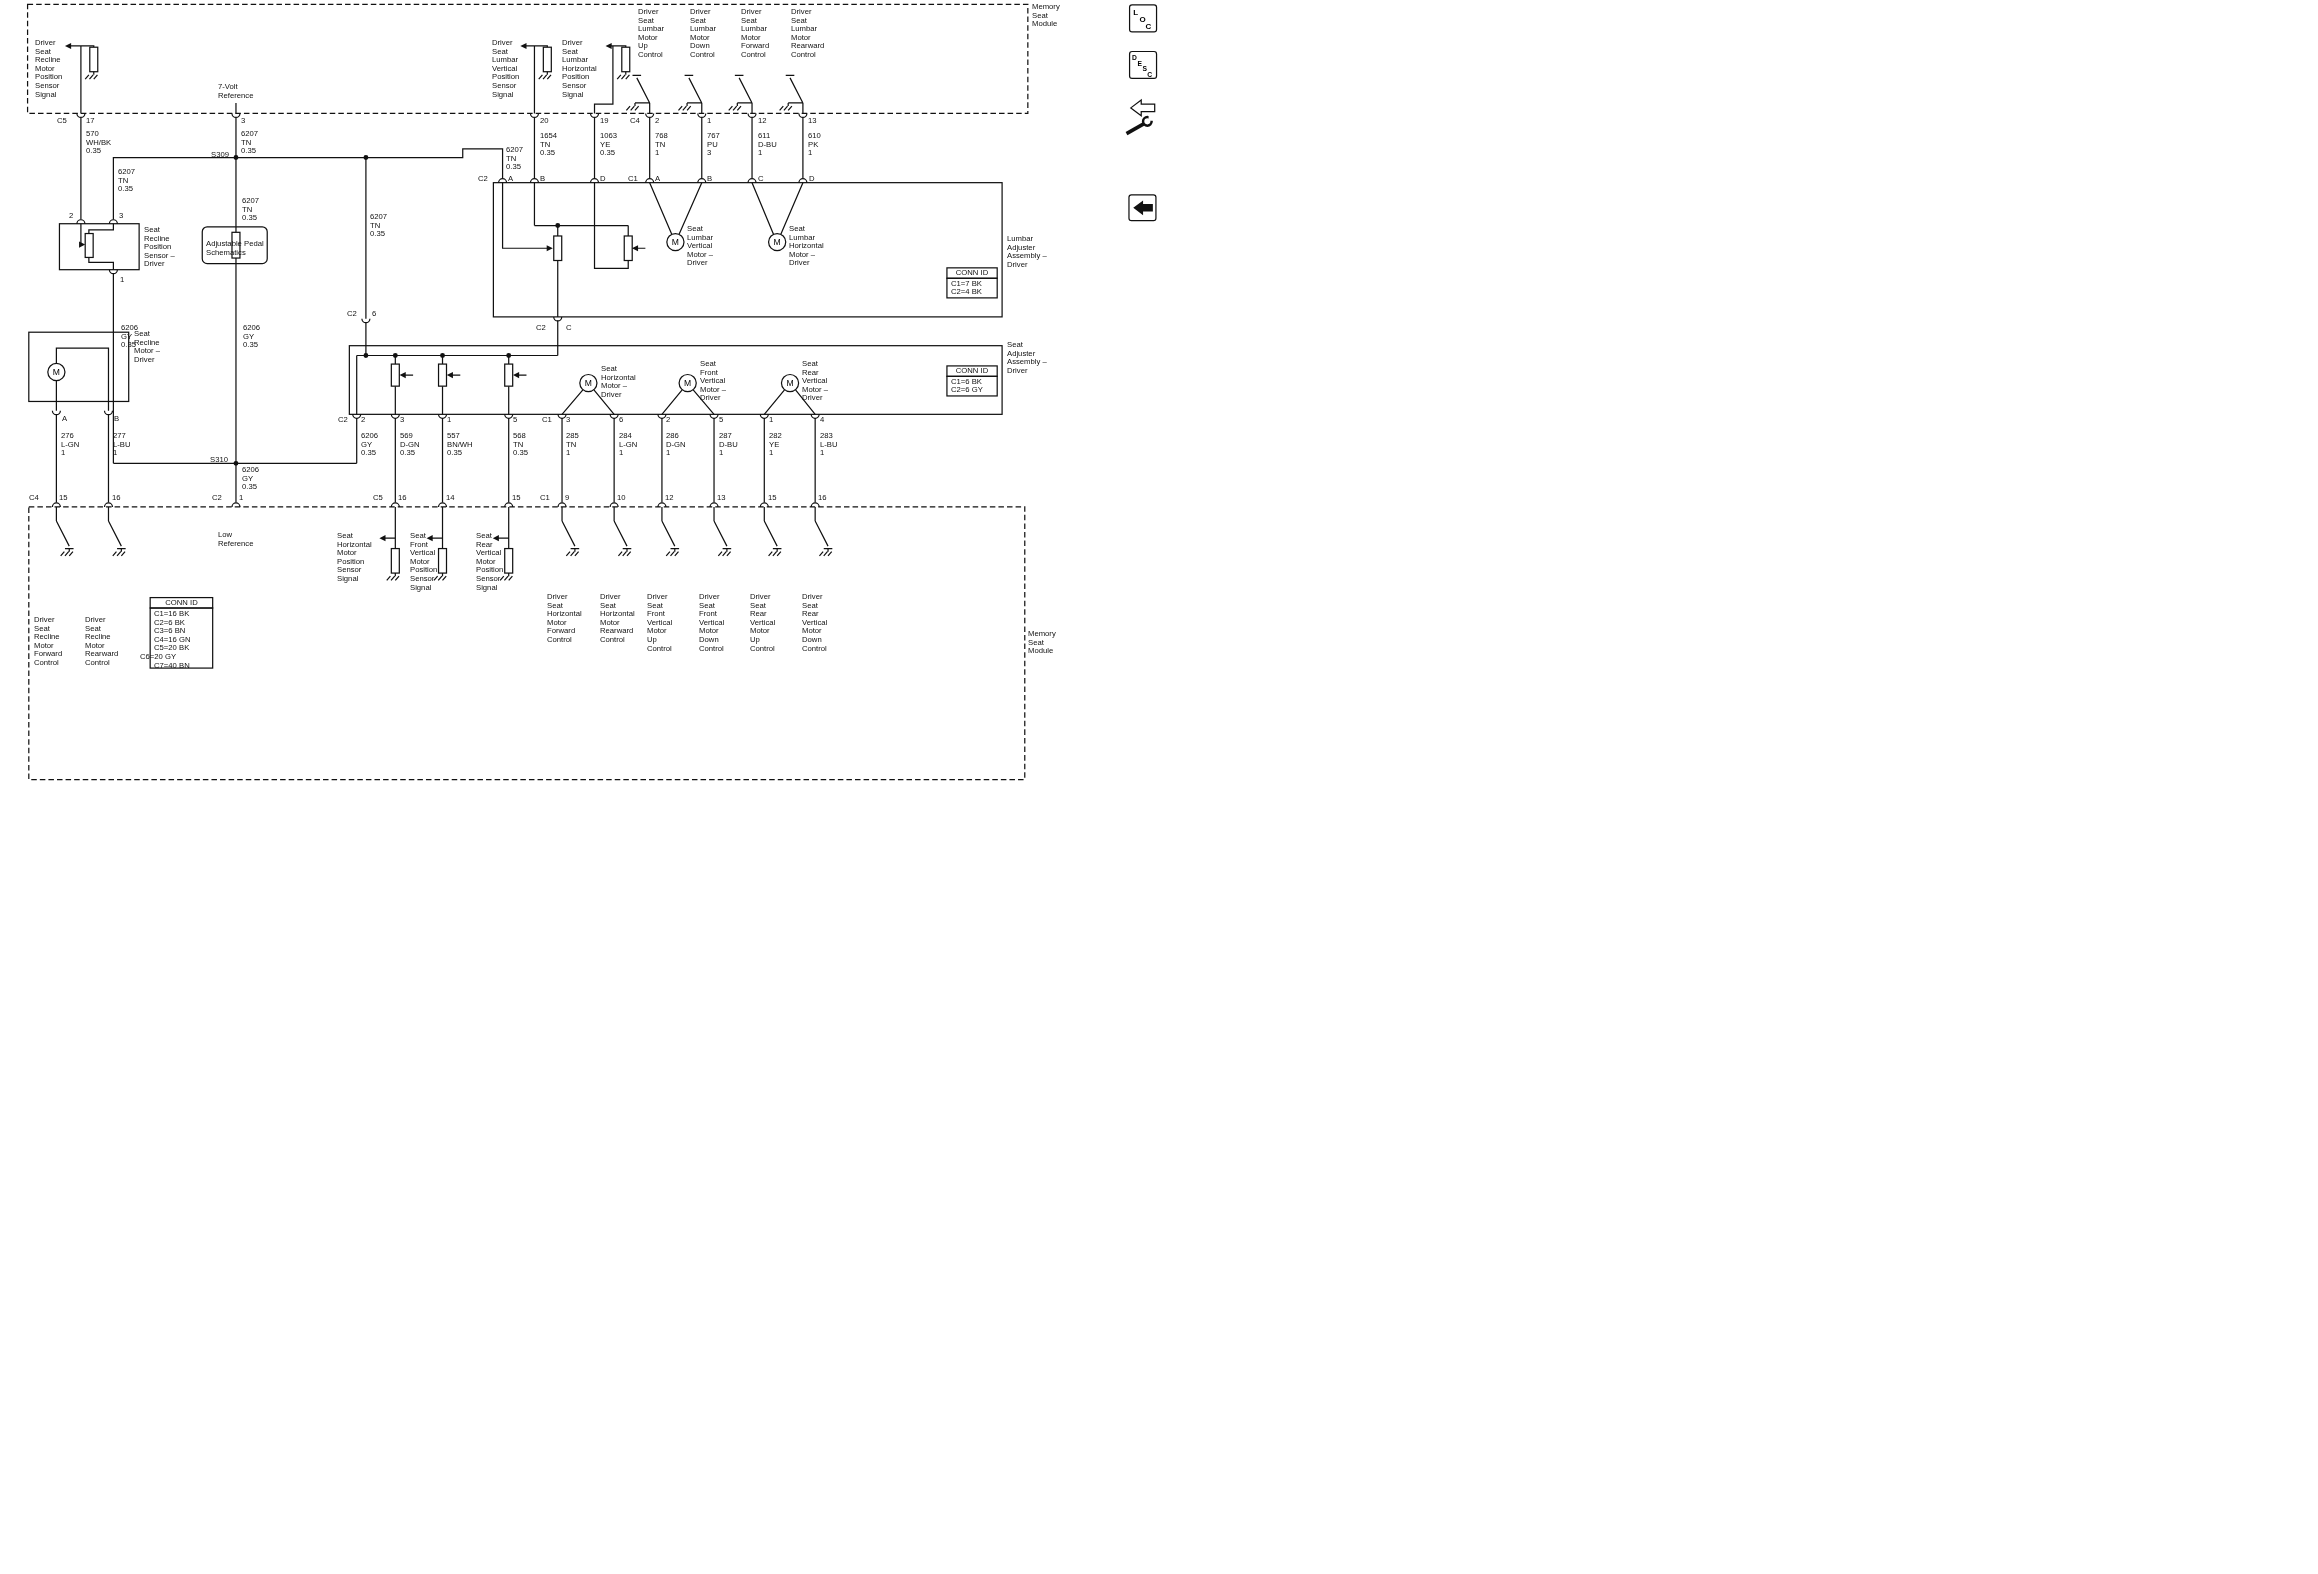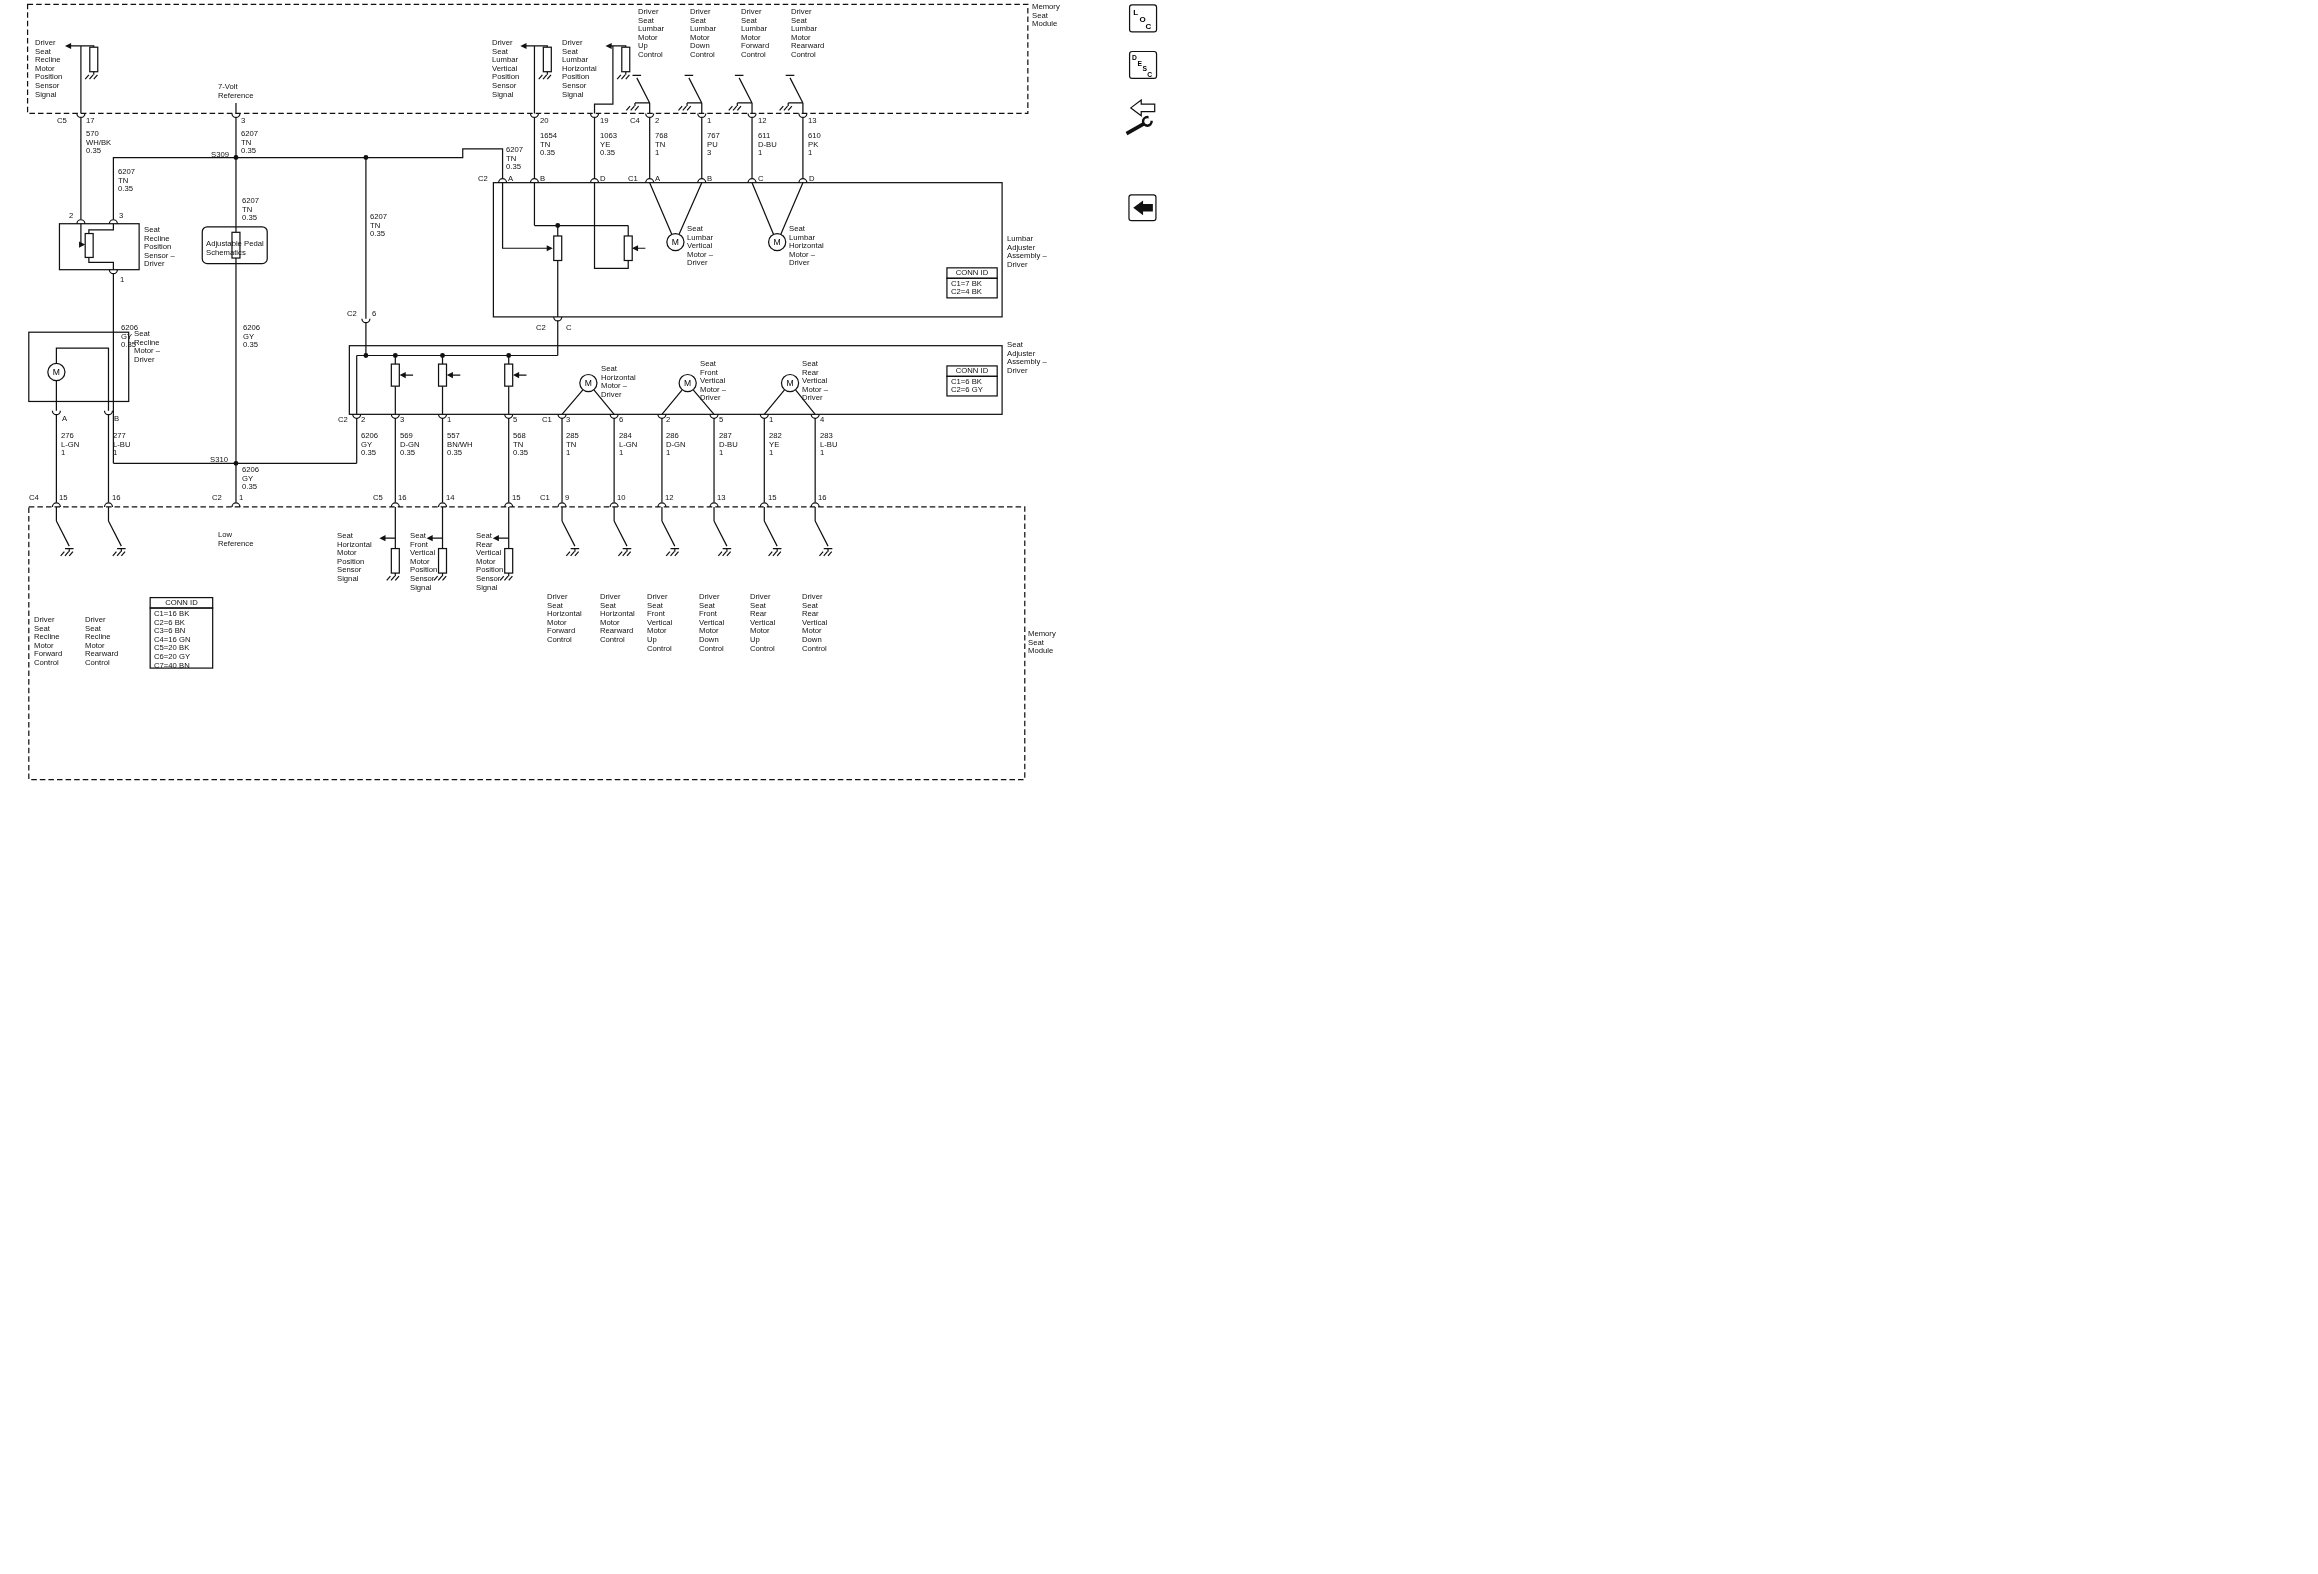--- a/index.html
+++ b/index.html
@@ -482,21 +482,21 @@
 Recline
 Motor
 Rearward
 Control</div>
 <div class="lbl ctr" style="left:150px;top:599px;width:63px">CONN ID</div>
 <div class="lbl" style="left:154px;top:610px">C1=16 BK</div>
 <div class="lbl" style="left:154px;top:619px">C2=6 BK</div>
 <div class="lbl" style="left:154px;top:627px">C3=6 BN</div>
 <div class="lbl" style="left:154px;top:636px">C4=16 GN</div>
 <div class="lbl" style="left:154px;top:644px">C5=20 BK</div>
-<div class="lbl" style="left:154px;top:653px">C6=20 GY</div>
+<div class="lbl" style="left:140px;top:653px">C6=20 GY</div>
 <div class="lbl" style="left:154px;top:662px">C7=40 BN</div>
 <div class="lbl" style="left:337px;top:532px">Seat
 Horizontal
 Motor
 Position
 Sensor
 Signal</div>
 <div class="lbl" style="left:410px;top:532px">Seat
 Front
 Vertical

